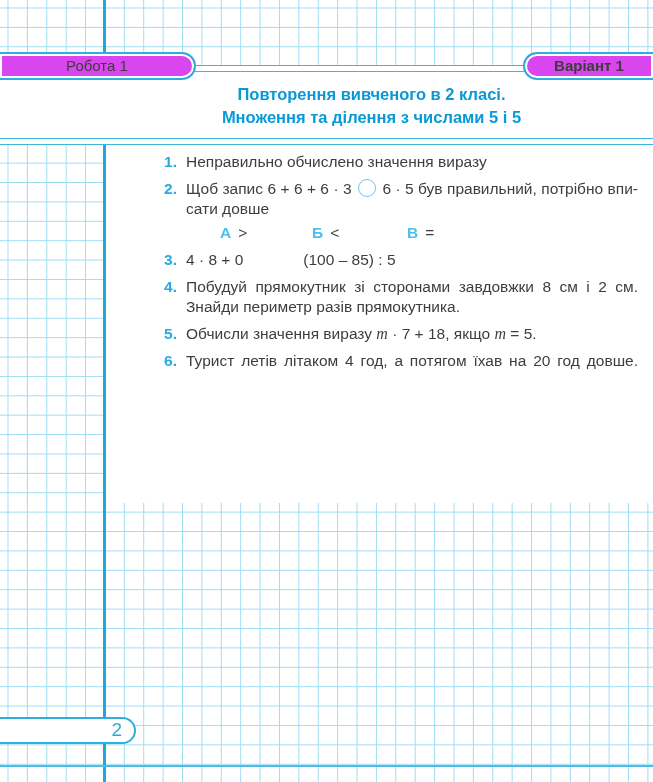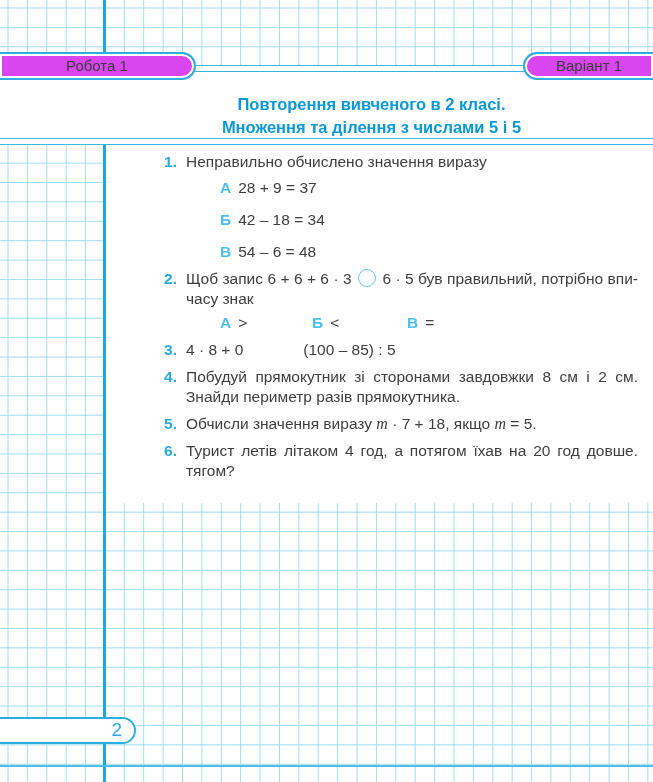--- a/index.html
+++ b/index.html
@@ -13,27 +13,27 @@
     background-size:19.4px 19.4px;
     background-position:7.5px 7.5px;
   }
   .margin-line{position:absolute;left:103px;top:0;bottom:0;width:3px;background:#1ca9db;z-index:1;}
   .bottom-rule{position:absolute;left:0;right:0;top:765px;height:2px;background:#4ebde6;z-index:1;}
   .dbl-rule{position:absolute;left:0;right:0;height:7px;background:#fff;
     border-top:1.5px solid #3cb5e3;border-bottom:1.5px solid #3cb5e3;box-sizing:border-box;z-index:2;}
   .rule-header{top:65px;}
   .rule-content{top:138px;}
   .title-band{position:absolute;left:0;right:0;top:72px;height:66px;background:#fff;z-index:3;}
-  .page-title{position:absolute;left:105px;width:533px;top:93px;text-align:center;
+  .page-title{position:absolute;left:105px;width:533px;top:83px;text-align:center;
     color:#0899d6;font-weight:bold;font-size:16.5px;line-height:23px;z-index:5;}
   .tab{position:absolute;top:52px;height:28px;background:#d946ef;
     border:2px solid #2eaede;box-shadow:inset 0 0 0 2px #ffffff;box-sizing:border-box;
     color:#3d3d3d;font-size:15px;line-height:23px;text-align:center;z-index:4;}
   .tab-left{left:0;width:196px;border-left:none;border-radius:0 14px 14px 0;}
-  .tab-right{left:523px;width:130px;border-right:none;border-radius:14px 0 0 14px;}
+  .tab-right{left:523px;width:130px;border-right:none;border-radius:14px 0 0 14px;font-weight:bold;}
   .content-area{position:absolute;left:106px;right:0;top:145px;height:358px;background:#fff;
     z-index:3;box-sizing:border-box;padding:7px 15px 0 40px;
     color:#3e3e3e;font-size:15.5px;}
   .task{display:flex;margin-top:7px;}
   .task:first-child{margin-top:0;}
   .task-num{width:31px;text-align:right;color:#2baade;font-weight:bold;flex:none;
     line-height:20px;margin-right:9px;}
   .task-body{flex:1;min-width:0;}
   .line{line-height:20px;}
   .line.j{text-align:justify;text-align-last:justify;}
@@ -72,32 +72,27 @@
 <div class="page-title">
   <div>Повторення вивченого в 2 класі.</div>
   <div>Множення та ділення з числами 5 і 5</div>
 </div>
 
 <div class="content-area">
     <div class="task">
       <div class="task-num">1.</div>
       <div class="task-body">
         <div class="line">Неправильно обчислено значення виразу</div>
-        <div class="opts-stacked">
-          <div class="opt-row"><span class="opt-letter">А</span>28 + 9 = 37</div>
-          <div class="opt-row"><span class="opt-letter">Б</span>42 – 18 = 34</div>
-          <div class="opt-row"><span class="opt-letter">В</span>54 – 6 = 48</div>
-        </div>
       </div>
     </div>
     <div class="task">
       <div class="task-num">2.</div>
       <div class="task-body">
         <div class="line j">Щоб запис 6 + 6 + 6 · 3 <span class="circle"></span> 6 · 5 був правильний, потрібно впи-</div>
-        <div class="line">часу знак</div>
+        <div class="line">сати довше</div>
         <div class="opts-inline"><span class="opt"><span class="opt-letter">А</span>&gt;</span><span class="opt"><span class="opt-letter">Б</span>&lt;</span><span class="opt"><span class="opt-letter">В</span>=</span></div>
       </div>
     </div>
     <div class="task">
       <div class="task-num">3.</div>
       <div class="task-body">
         <div class="line">4 · 8 + 0<span class="hgap"></span>(100 – 85) : 5</div>
       </div>
     </div>
     <div class="task">
@@ -110,20 +105,19 @@
     <div class="task">
       <div class="task-num">5.</div>
       <div class="task-body">
         <div class="line">Обчисли значення виразу <span class="mvar">m</span> · 7 + 18, якщо <span class="mvar">m</span> = 5.</div>
       </div>
     </div>
     <div class="task">
       <div class="task-num">6.</div>
       <div class="task-body">
         <div class="line j">Турист летів літаком 4 год, а потягом їхав на 20 год довше.</div>
-        <div class="line">тягом?</div>
       </div>
     </div>
   </div>
 
 <div class="page-tab">
   <span>2</span>
 </div>
 
 </body></html>

